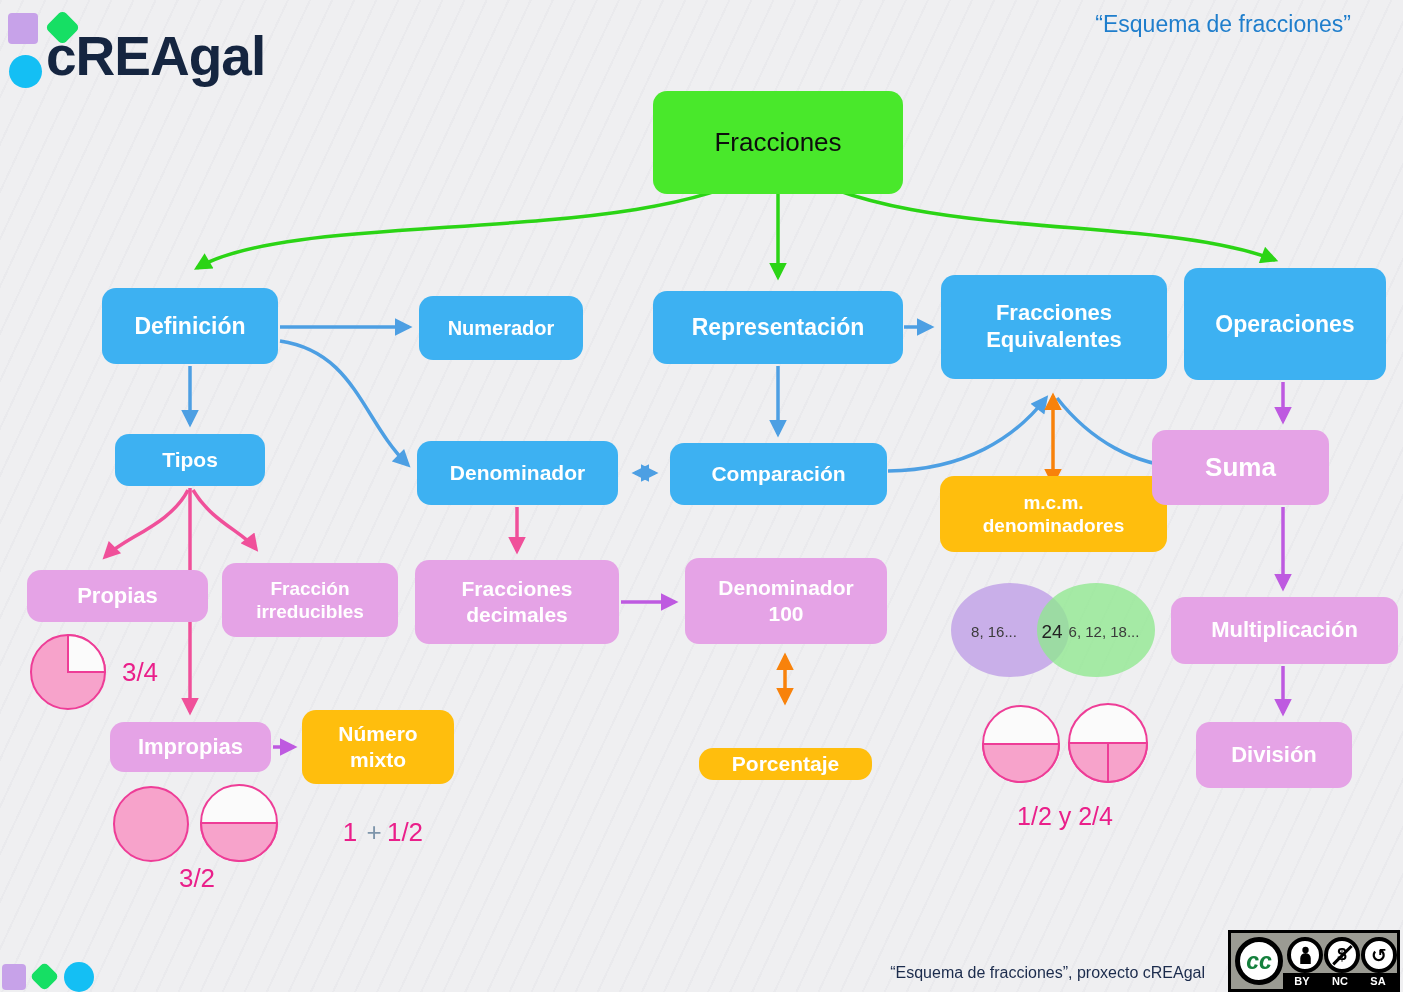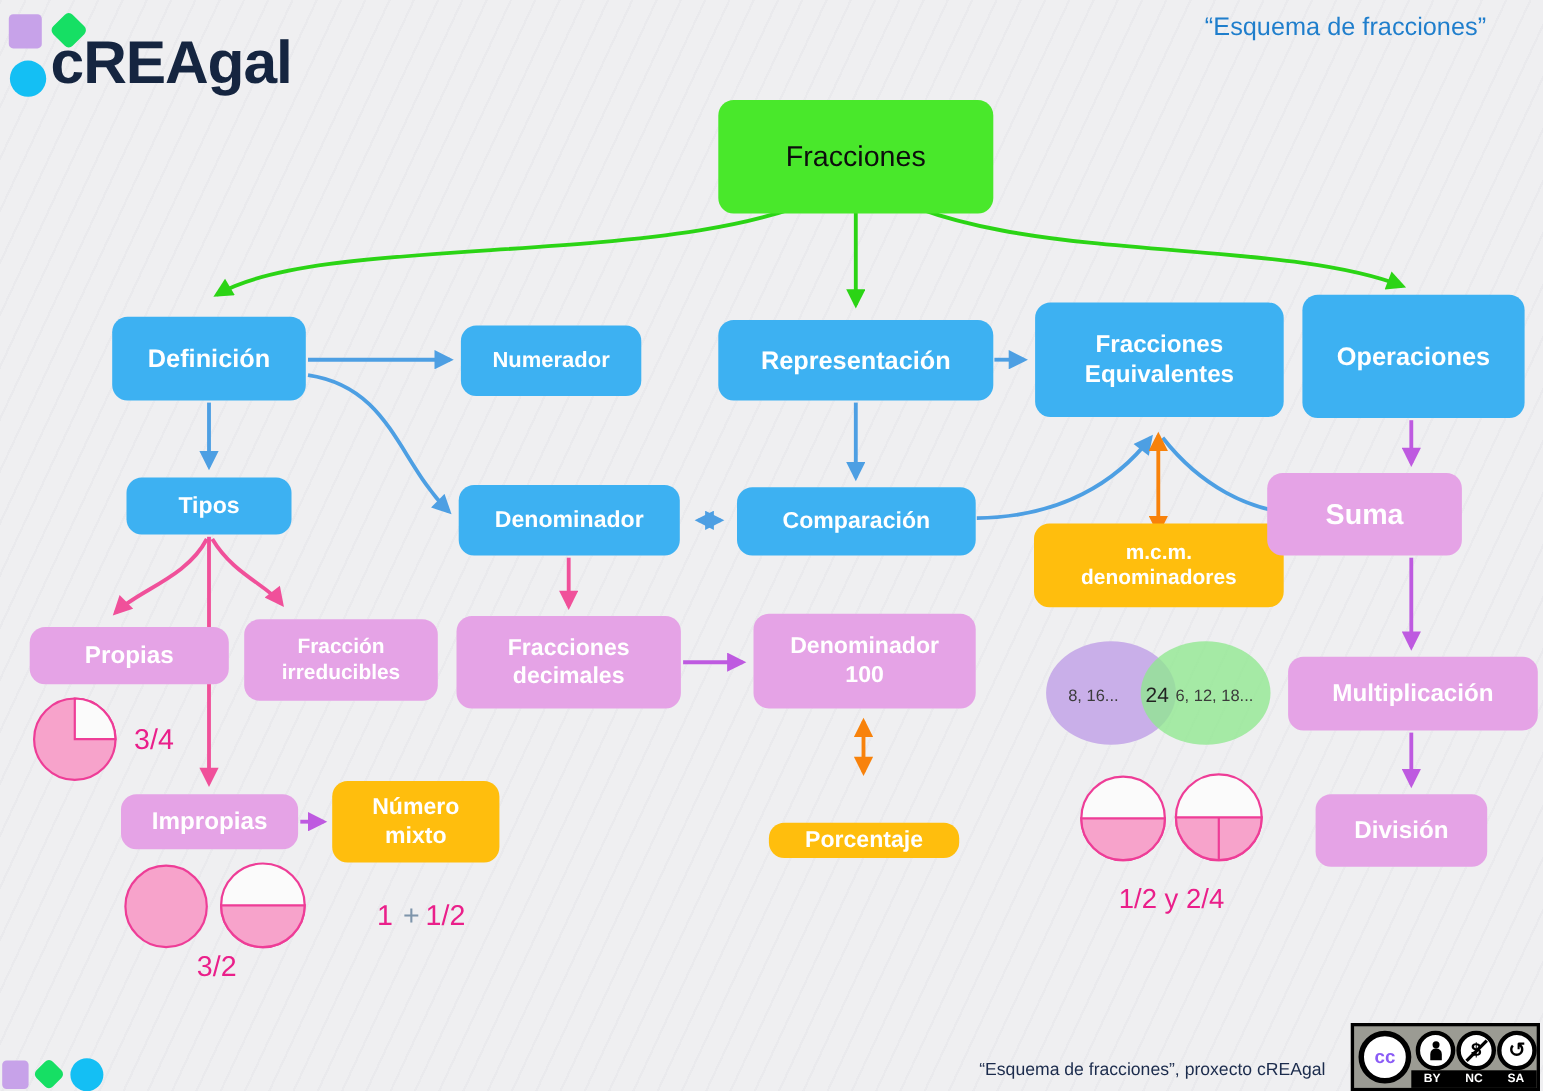--- a/index.html
+++ b/index.html
@@ -28,21 +28,21 @@
   .di{background:#16DF64;border-radius:5px;transform:rotate(45deg);}
   .ci{background:#14BFF4;border-radius:50%;}
   .quote{position:absolute;right:52px;top:11px;font-size:23px;color:#1F7ECC;}
   .caption{position:absolute;left:830px;top:964px;width:375px;text-align:right;
     font-size:16px;color:#1B2B4C;}
   
   .cc-badge{position:absolute;left:1228px;top:930px;width:172px;height:62px;
     background:#9B9B93;border:3px solid #000;box-sizing:border-box;}
   .cc-main{position:absolute;left:4px;top:4px;width:38px;height:38px;border:5px solid #000;
     border-radius:50%;background:#fff;display:flex;align-items:center;justify-content:center;
-    font-weight:700;font-size:17px;color:#8b5cf6;}
+    font-weight:700;font-size:23px;color:#15803d;font-style:italic;}
   .cc-small{position:absolute;top:4px;width:28px;height:28px;border:4px solid #000;border-radius:50%;
     background:#fff;display:flex;align-items:center;justify-content:center;color:#000;overflow:hidden;}
   .cc-strip{position:absolute;left:52px;right:0;bottom:0;height:16px;background:#000;
     display:flex;}
   .cc-strip span{flex:1;color:#fff;font-size:11px;font-weight:700;text-align:center;line-height:16px;}
   .nc-line{position:absolute;width:2.5px;height:26px;background:#000;transform:rotate(45deg);}
 </style>
 </head>
 <body>
 

